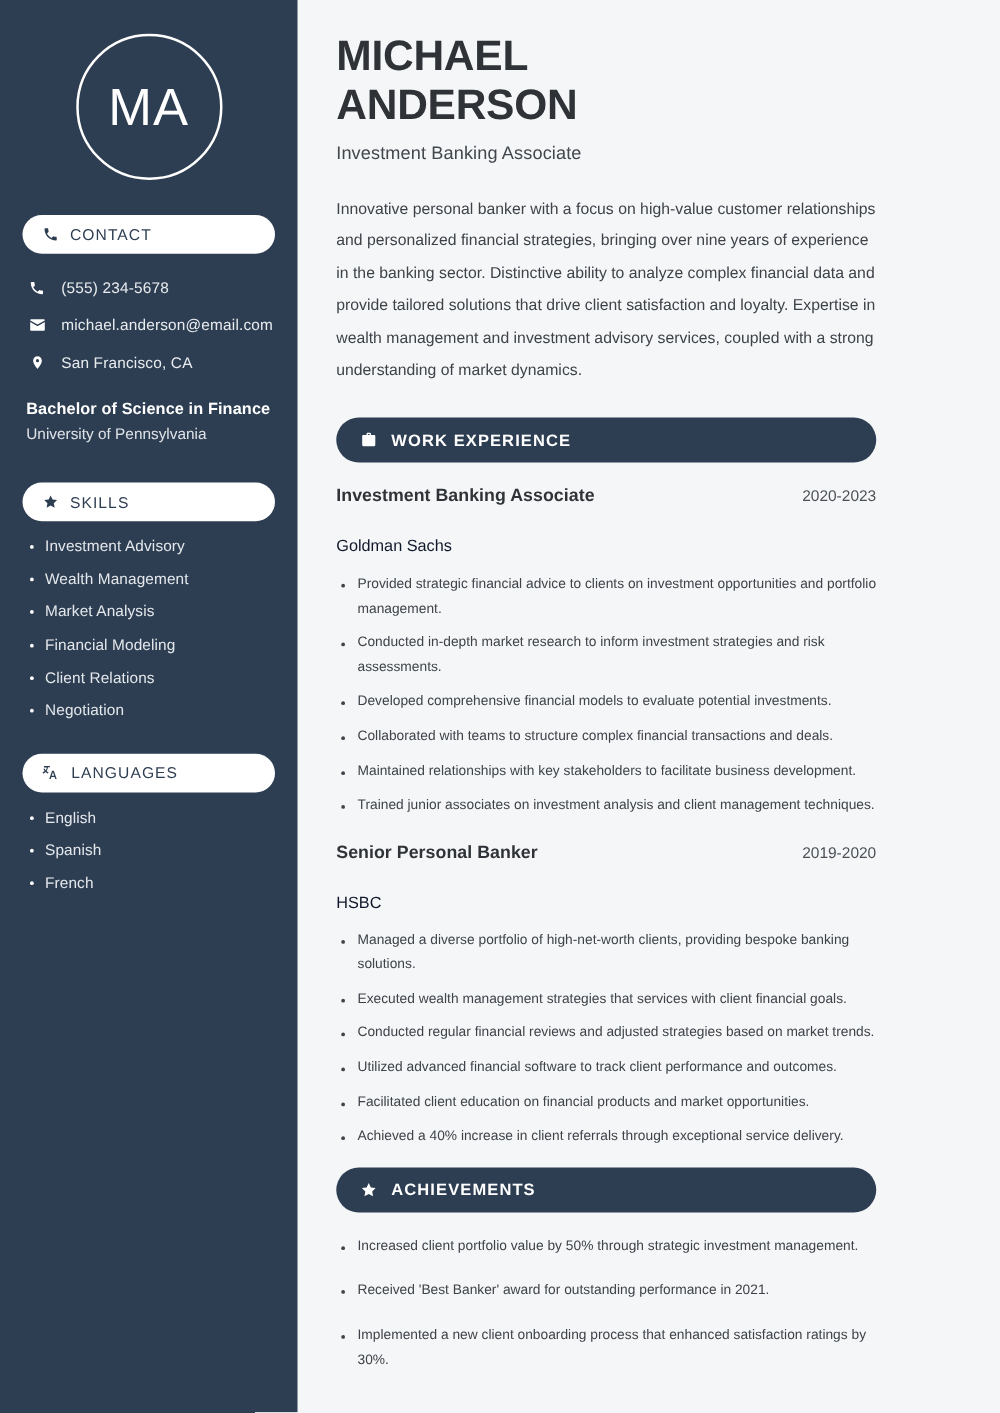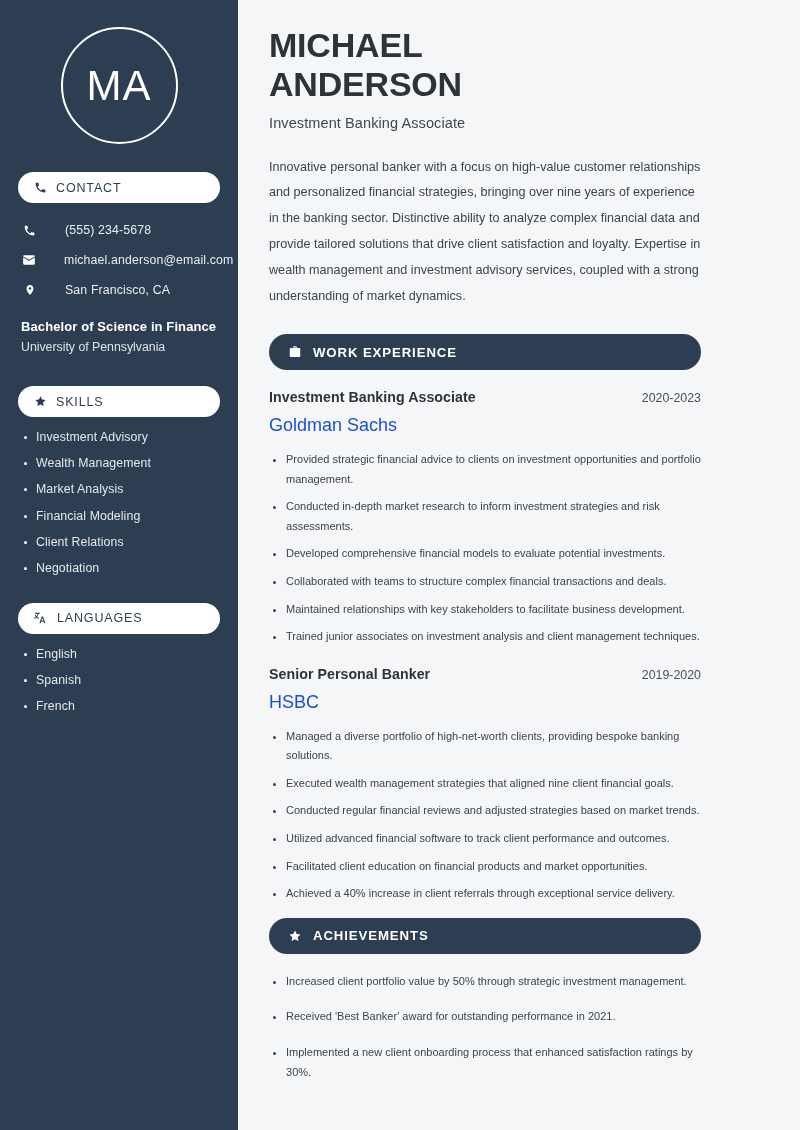--- a/index.html
+++ b/index.html
@@ -67,21 +67,21 @@
     letter-spacing: 0.85px;
     margin-top: 28px;
   }
   .pill .picon { display: flex; align-items: center; }
   .pill svg { display: block; fill: #2e3e52; }
 
   .contact-list { margin-top: 14px; }
   .contact-row {
     display: flex;
     align-items: center;
-    gap: 28px;
+    gap: 12px;
     margin: 0 0 4px 4px;
     height: 26px;
     font-size: 12.3px;
     color: #e9ecef;
     letter-spacing: 0.15px;
   }
   .contact-row .cicon { width: 15px; display: flex; justify-content: center; }
   .contact-row svg { fill: #ffffff; display: block; }
 
   .edu-block { margin-top: 14px; margin-left: 3px; }
@@ -177,23 +177,23 @@
     font-size: 14.2px;
     font-weight: bold;
     color: #2f3337;
     letter-spacing: 0.05px;
   }
   .exp-dates {
     font-size: 12.4px;
     color: #4b5157;
   }
   .exp-company {
-    margin-top: 10px;
-    font-size: 18px;
-    color: #1d4ed8;
+    margin-top: 24px;
+    font-size: 13px;
+    color: #0f172a;
   }
 
   .bullets {
     margin-top: 14px;
     list-style: none;
   }
   .bullets li {
     position: relative;
     padding-left: 17px;
     font-size: 11px;
@@ -346,21 +346,21 @@
     </div>
 
     <div class="exp-block">
       <div class="exp-head">
         <span class="exp-role">Senior Personal Banker</span>
         <span class="exp-dates">2019-2020</span>
       </div>
       <div class="exp-company">HSBC</div>
       <ul class="bullets">
         <li>Managed a diverse portfolio of high-net-worth clients, providing bespoke banking solutions.</li>
-        <li>Executed wealth management strategies that aligned nine client financial goals.</li>
+        <li>Executed wealth management strategies that services with client financial goals.</li>
         <li>Conducted regular financial reviews and adjusted strategies based on market trends.</li>
         <li>Utilized advanced financial software to track client performance and outcomes.</li>
         <li>Facilitated client education on financial products and market opportunities.</li>
         <li>Achieved a 40% increase in client referrals through exceptional service delivery.</li>
       </ul>
     </div>
 
     <div class="sec-bar ach-bar">
       <span>
         <svg width="14" height="14" viewBox="0 0 24 24">

